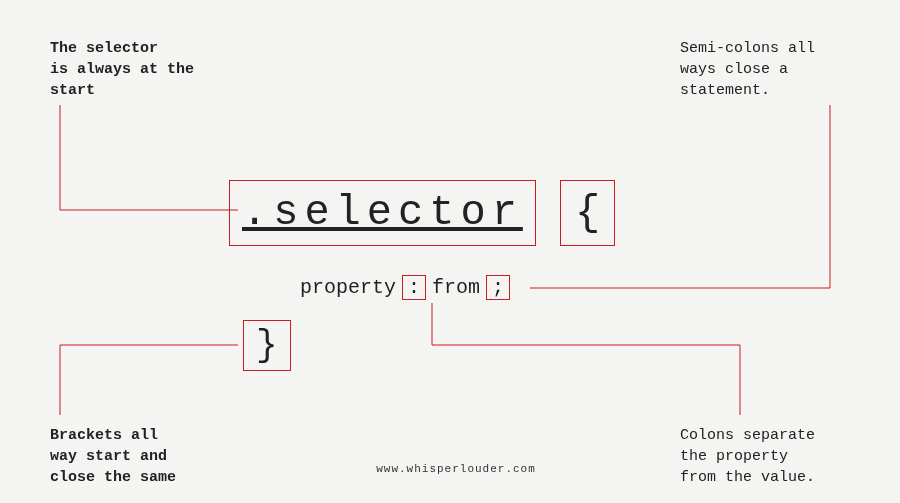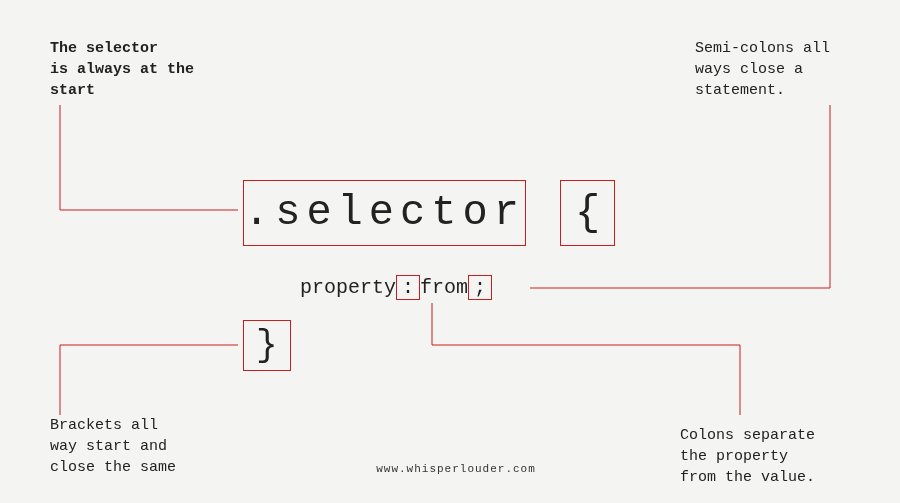--- a/index.html
+++ b/index.html
@@ -13,46 +13,47 @@
   }
   .annotation {
     position: absolute;
     font-size: 15px;
     line-height: 1.4;
     color: #222;
     font-family: "Courier New", Courier, monospace;
   }
   .code-selector {
     position: absolute;
-    left: 243px;
+    left: 229px;
     top: 180px;
     font-size: 42px;
     color: #222;
-    padding: 8px 0;
+    padding: 8px 12px;
     border: 1px solid #c81e1e;
     letter-spacing: 6px;
+    text-decoration: underline;
   }
   .code-brace-open {
     position: absolute;
     left: 560px;
     top: 180px;
     font-size: 42px;
     color: #222;
     padding: 8px 14px;
     border: 1px solid #c81e1e;
   }
   .code-line2 {
     position: absolute;
     left: 300px;
     top: 275px;
     font-size: 20px;
     color: #222;
     display: flex;
     align-items: center;
-    gap: 0;
+    gap: 6px;
   }
   .code-line2 .boxed {
     border: 1px solid #c81e1e;
     padding: 0 5px;
     display: inline-block;
   }
   .code-brace-close {
     position: absolute;
     left: 243px;
     top: 320px;
@@ -75,22 +76,22 @@
     position: absolute;
     top: 0;
     left: 0;
     pointer-events: none;
   }
 </style>
 </head>
 <body>
 
 <div class="annotation" style="left:50px; top:38px;font-weight:bold;">The selector<br>is always at the<br>start</div>
-<div class="annotation" style="left:680px; top:38px;margin-left:15px;">Semi-colons all<br>ways close a<br>statement.</div>
-<div class="annotation" style="left:50px; top:415px;">Brackets all<br>way start and<br>close the same</div>
+<div class="annotation" style="left:680px; top:38px;">Semi-colons all<br>ways close a<br>statement.</div>
+<div class="annotation" style="left:50px; top:425px;font-weight:bold;">Brackets all<br>way start and<br>close the same</div>
 <div class="annotation" style="left:680px; top:425px;">Colons separate<br>the property<br>from the value.</div>
 
 <div class="code-selector">.selector</div>
 <div class="code-brace-open">{</div>
 
 <div class="code-line2">
   <span>property</span>
   <span class="boxed">:</span>
   <span>from</span>
   <span class="boxed">;</span>

